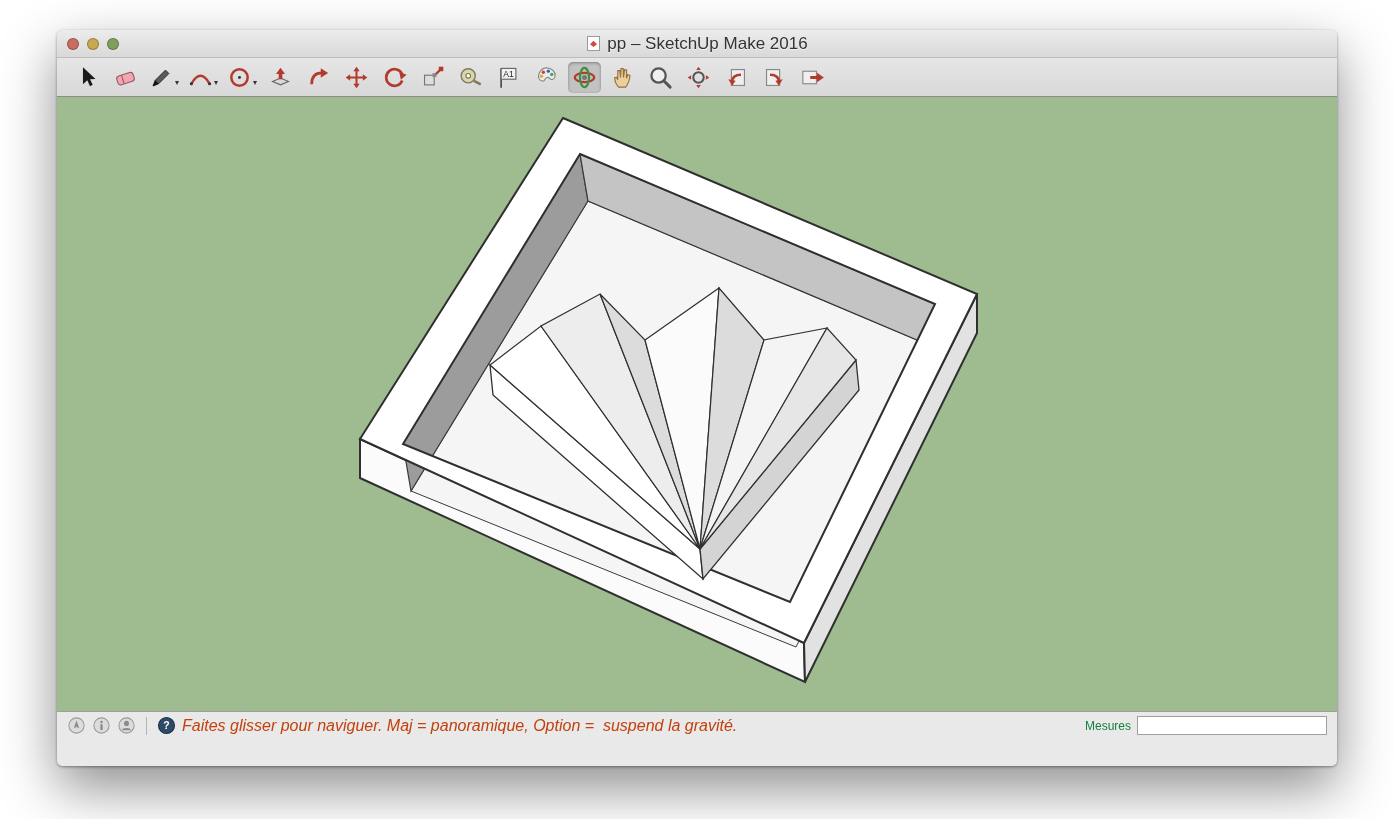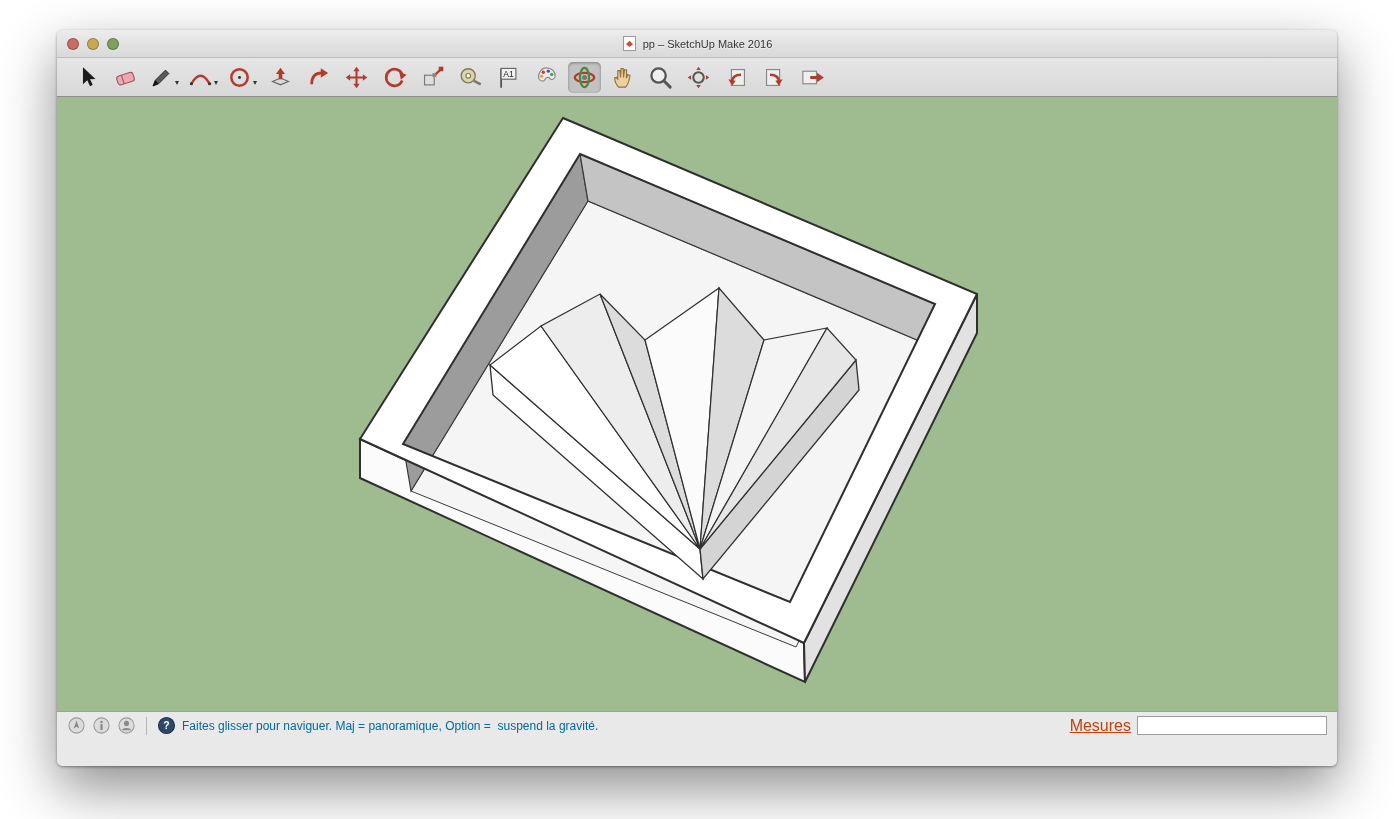--- a/index.html
+++ b/index.html
@@ -13,21 +13,21 @@
   }
   
   .titlebar {
     height:28px; flex:0 0 28px; position:relative;
     background:linear-gradient(#ececec,#d9d9d9);
     border-bottom:1px solid #bdbdbd;
     display:flex; align-items:center; justify-content:center;
   }
   .traffic { position:absolute; left:10px; top:8px; display:flex; gap:8px; }
   .light { width:12px; height:12px; border-radius:50%; border:1px solid rgba(0,0,0,.25); }
-  .title { font-size:11px; color:#333; display:flex; align-items:center; gap:6px;
+  .title { font-size:17px; color:#333; display:flex; align-items:center; gap:6px;
            text-shadow:0 1px 0 rgba(255,255,255,.6); }
   
   .toolbar {
     height:39px; flex:0 0 39px;
     background:linear-gradient(#e6e6e6,#d8d8d8);
     border-bottom:1px solid #8c8c8c;
     display:flex; align-items:center; padding-left:14px; gap:5px;
   }
   .tool { height:31px; min-width:33px; padding:0 2px; border-radius:5px;
           display:flex; justify-content:center; cursor:default; }
@@ -37,23 +37,23 @@
   
   .viewport { flex:0 0 614px; position:relative; background:var(--viewport-bg,#9fbb90); }
   .viewport svg { display:block; width:100%; height:100%; }
   
   .statusbar {
     height:28px; flex:0 0 28px; background:#e9e9e9; border-top:1px solid #9e9e9e;
     display:flex; align-items:center; padding:0 10px; gap:6px;
   }
   .sicon { display:flex; align-items:center; }
   .status-sep { width:1px; height:18px; background:#b5b5b5; margin:0 4px; }
-  .status-msg { font-size:12px; color:#0369a1; white-space:pre; }
+  .status-msg { font-size:16px; color:#c2410c; white-space:pre;font-style:italic; }
   .measure-group { margin-left:auto; display:flex; align-items:center; gap:6px; }
-  .measure-label { font-size:16px; color:#c2410c;text-decoration:underline; }
+  .measure-label { font-size:12px; color:#15803d; }
   .measure-input { width:190px; height:19px; border:1px solid #9f9f9f; background:#fff;
                    font-size:12px; padding:0 4px; font-family:"Liberation Sans",sans-serif; }
   .bottom-chrome { flex:1 1 auto; background:#e9e9e9; }
 </style>
 </head>
 <body>
 
 <div class="window">
 
   <div class="titlebar">

